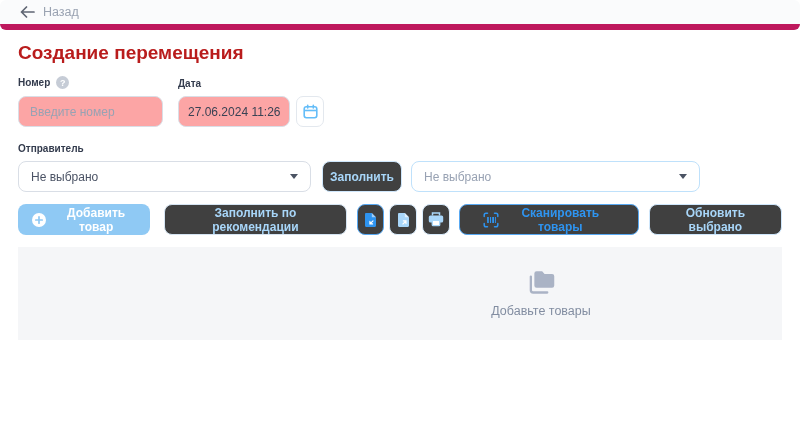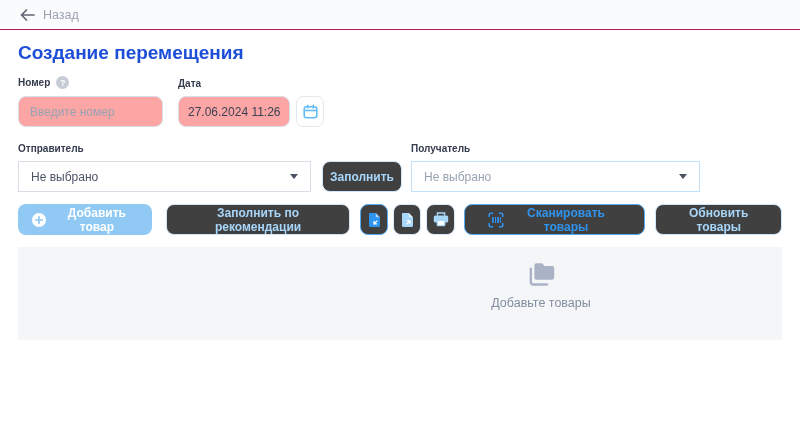--- a/index.html
+++ b/index.html
@@ -1,26 +1,26 @@
 <!DOCTYPE html>
 <html><head>
 <meta charset="utf-8">
 <style>
   * { margin:0; padding:0; box-sizing:border-box; }
   html,body { width:800px; height:428px; background:#fff; overflow:hidden;
               font-family:"Liberation Sans", sans-serif; color:#333b4d; }
 
   
-  .topbar { height:30px; background:#fafbfc; border-bottom:1px solid #be185d;
-            display:flex; align-items:center; padding:0 20px; }
+  .topbar { height:30px; background:#fafbfc; border-bottom:6px solid #be185d;
+            display:flex; align-items:center; padding:0 20px;border-radius:6px; }
   .back-link { display:inline-flex; align-items:center; gap:8px; cursor:pointer; text-decoration:none; }
   .back-label { color:#9aa3b2; font-size:12.5px; }
 
   .content { padding:0 18px; }
-  .page-title { font-size:19px; font-weight:700; color:#1d4ed8; margin-top:12px; }
+  .page-title { font-size:19px; font-weight:700; color:#b91c1c; margin-top:12px; }
 
   
   .form-row { display:flex; align-items:flex-end; }
   .row-1 { margin-top:12px; }
   .row-2 { margin-top:16px; }
   .field .label-row { display:flex; align-items:center; gap:6px; margin-bottom:7px; }
   .field-label { font-size:10px; font-weight:700; color:#333b4d; }
   .help-icon { width:13px; height:13px; border-radius:50%; background:#c6ccd6; color:#fff;
                font-size:9px; font-weight:700; display:inline-flex; align-items:center;
                justify-content:center; cursor:pointer; }
@@ -31,21 +31,21 @@
                 font-family:"Liberation Sans", sans-serif; background:#fca5a5; }
   .text-input::placeholder { color:#98a2b3; }
 
   .field-number { width:145px; }
   .field-date { margin-left:15px; }
   .date-group { display:flex; gap:6px; }
   .date-input { width:112px; padding:0 9px; }
   .calendar-btn { width:28px; height:31px; border:1px solid #e3e8ee; border-radius:7px; background:#fff;
                   display:inline-flex; align-items:center; justify-content:center; cursor:pointer; }
 
-  .select-box { height:31px; border:1px solid #d9dee6; border-radius:0; background:#fff;
+  .select-box { height:31px; border:1px solid #d9dee6; border-radius:8px; background:#fff;
                 display:flex; align-items:center; justify-content:space-between;
                 padding:0 12px; cursor:pointer; }
   .select-value { font-size:12px; color:#4b5365; }
   .field-sender { width:293px; }
   .field-recipient { width:289px; margin-left:9px; }
   .field-recipient .select-box { border-color:#bfe1fb; }
   .field-recipient .select-value { color:#98a2b3; }
   .caret { width:0; height:0; border-left:4px solid transparent; border-right:4px solid transparent;
            border-top:5px solid #4b5363; }
 
@@ -61,21 +61,21 @@
   .icon-btn31 { width:31px; padding:0; }
   .icon-btn31.first { margin-left:10px; }
   .icon-btn31 + .icon-btn31 { margin-left:5px; }
   .icon-btn31.active { border-color:#58a9f3; }
   .icon-btn31.muted { border-color:#d9ecfd; }
   .btn-scan { margin-left:9px; border-color:#58a9f3; color:#2e94f0; padding:0 23px; gap:7px; }
   .btn-update { margin-left:10px; border-color:#cfe7fc; color:#a8d6f9; padding:0 14px; }
 
   
   .empty-panel { margin-top:12px; height:93px; background:#f5f6f8; position:relative; }
-  .empty-inner { position:absolute; left:523px; top:13px; transform:translateX(-50%);
+  .empty-inner { position:absolute; left:523px; top:21px; transform:translateX(-50%);
                  display:flex; flex-direction:column; align-items:center; gap:9px; }
   .empty-message { font-size:12.5px; color:#828da1; white-space:nowrap; }
 </style>
 </head>
 <body>
 
 <div class="topbar">
   <a class="back-link">
     <span style="display:inline-flex;">
       <svg width="15" height="12" viewBox="0 0 15 12" fill="none">
@@ -121,23 +121,20 @@
       <div class="label-row">
         <span class="field-label">Отправитель</span>
       </div>
       <div class="select-box">
         <span class="select-value">Не выбрано</span>
         <span class="caret"></span>
       </div>
     </div>
     <button class="btn fill-btn">Заполнить</button>
     <div class="field field-recipient">
-      <div class="label-row">
-        <span class="field-label">Получатель</span>
-      </div>
       <div class="select-box">
         <span class="select-value">Не выбрано</span>
         <span class="caret"></span>
       </div>
     </div>
   </div>
 
   <div class="toolbar">
     <button class="btn btn-add">
       <span style="display:inline-flex;">
@@ -185,21 +182,21 @@
           <path d="M1.2 4.5V3A1.8 1.8 0 0 1 3 1.2h1.5M11.5 1.2H13A1.8 1.8 0 0 1 14.8 3v1.5M14.8 11.5V13a1.8 1.8 0 0 1-1.8 1.8h-1.5M4.5 14.8H3A1.8 1.8 0 0 1 1.2 13v-1.5" stroke="#2e94f0" stroke-width="1.5" stroke-linecap="round"></path>
           <rect x="4.1" y="5" width="1.7" height="6" fill="#2e94f0"></rect>
           <rect x="7" y="5" width="1.1" height="6" fill="#2e94f0"></rect>
           <rect x="9.2" y="5" width="1.9" height="6" fill="#2e94f0"></rect>
           <rect x="12" y="5" width="0.9" height="6" fill="#2e94f0"></rect>
         </svg>
       </span>
       <span>Сканировать товары</span>
     </button>
 
-    <button class="btn btn-update">Обновить товары</button>
+    <button class="btn btn-update">Обновить выбрано</button>
   </div>
 
   <div class="empty-panel">
     <div class="empty-inner">
       <span style="display:inline-flex;">
         <svg width="30" height="27" viewBox="0 0 30 27" fill="none">
           <path d="M4.6 8.6v13.6a2.3 2.3 0 0 0 2.3 2.3H21" stroke="#aab3c5" stroke-width="2.3" stroke-linecap="round"></path>
           <path d="M10.3 3.2a2.2 2.2 0 0 0-2.2 2.2v12.2a2.2 2.2 0 0 0 2.2 2.2h15.5a2.2 2.2 0 0 0 2.2-2.2V8.3a2.2 2.2 0 0 0-2.2-2.2h-7.5l-2.4-2.9h-5.6z" fill="#aab3c5"></path>
         </svg>
       </span>

